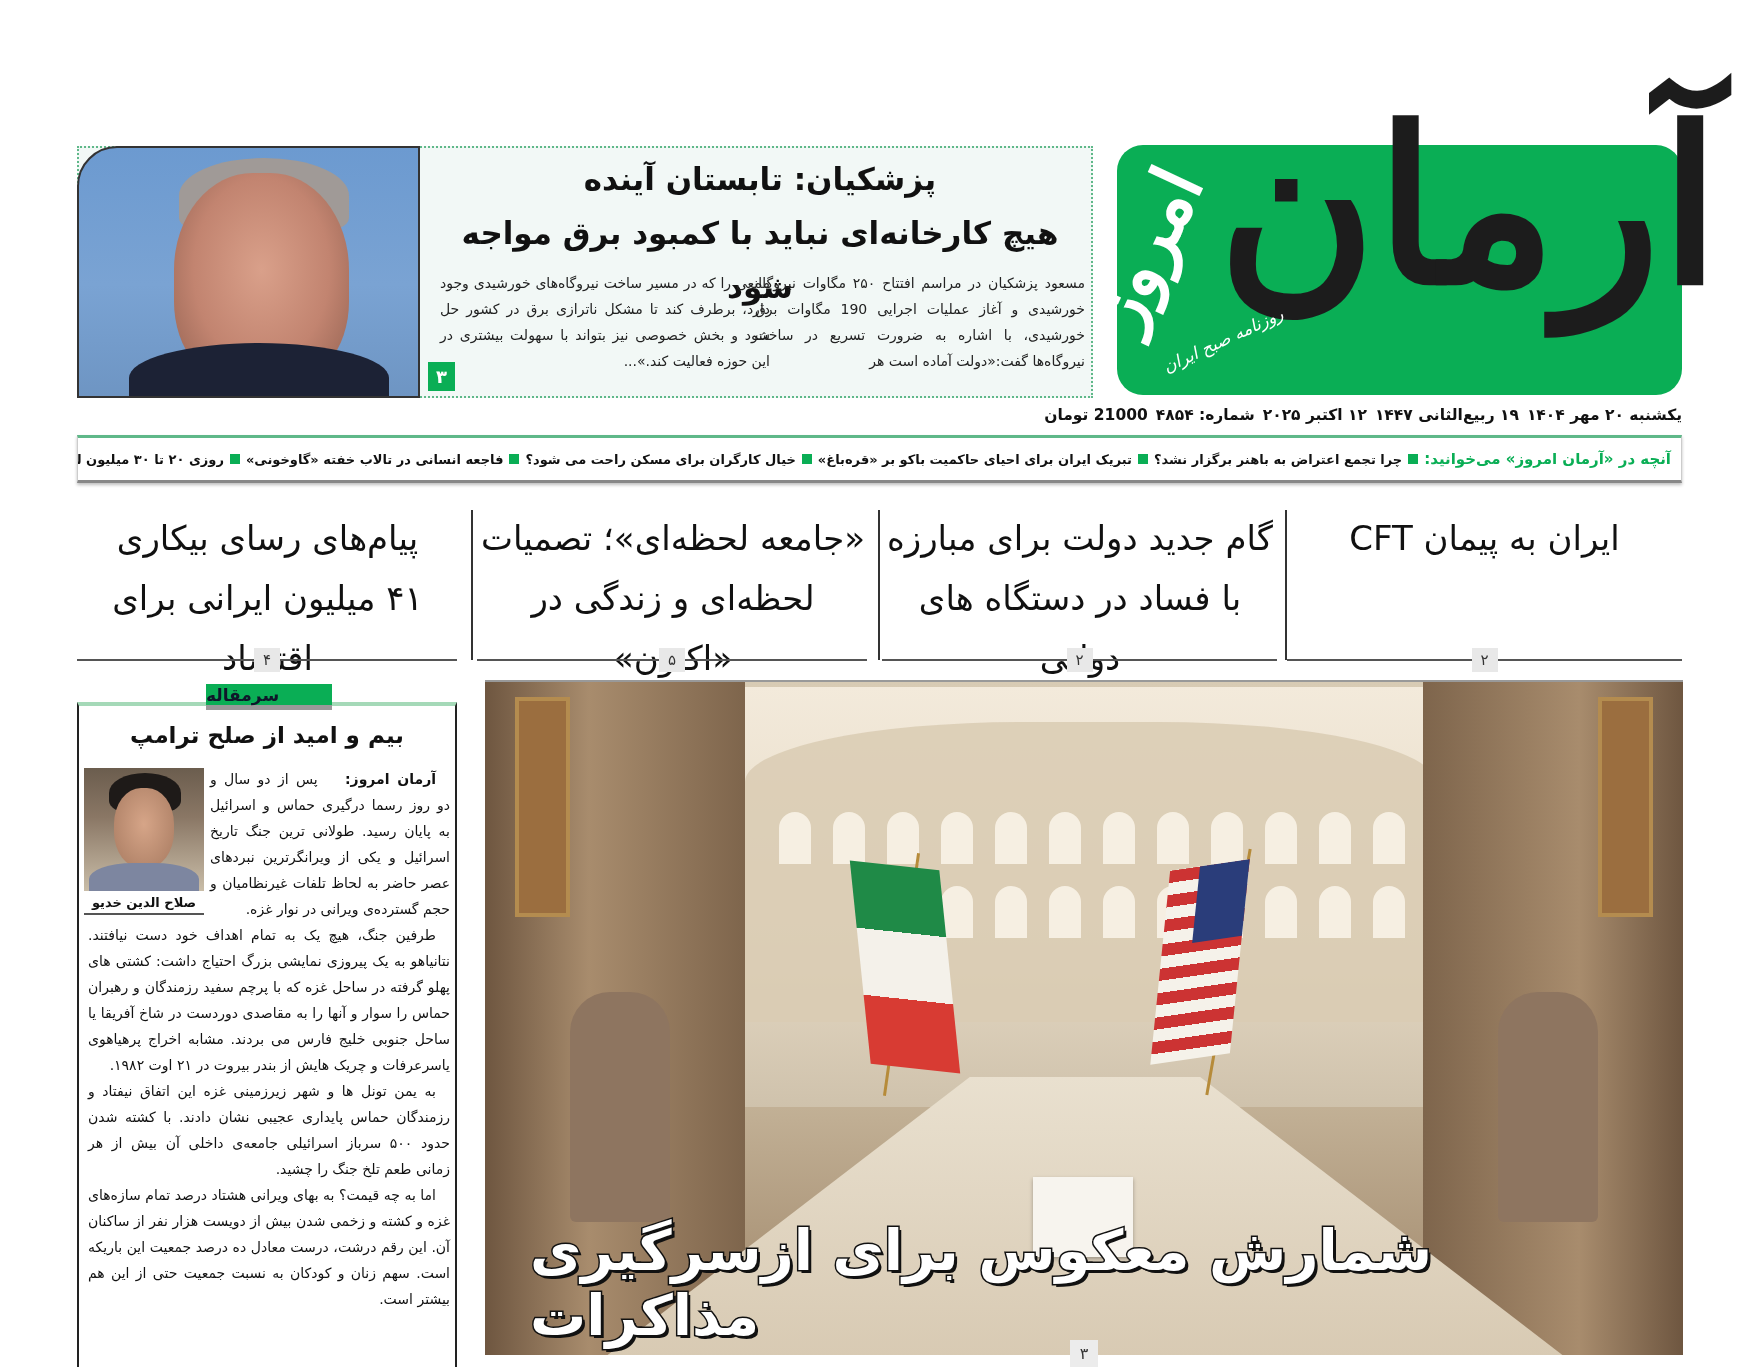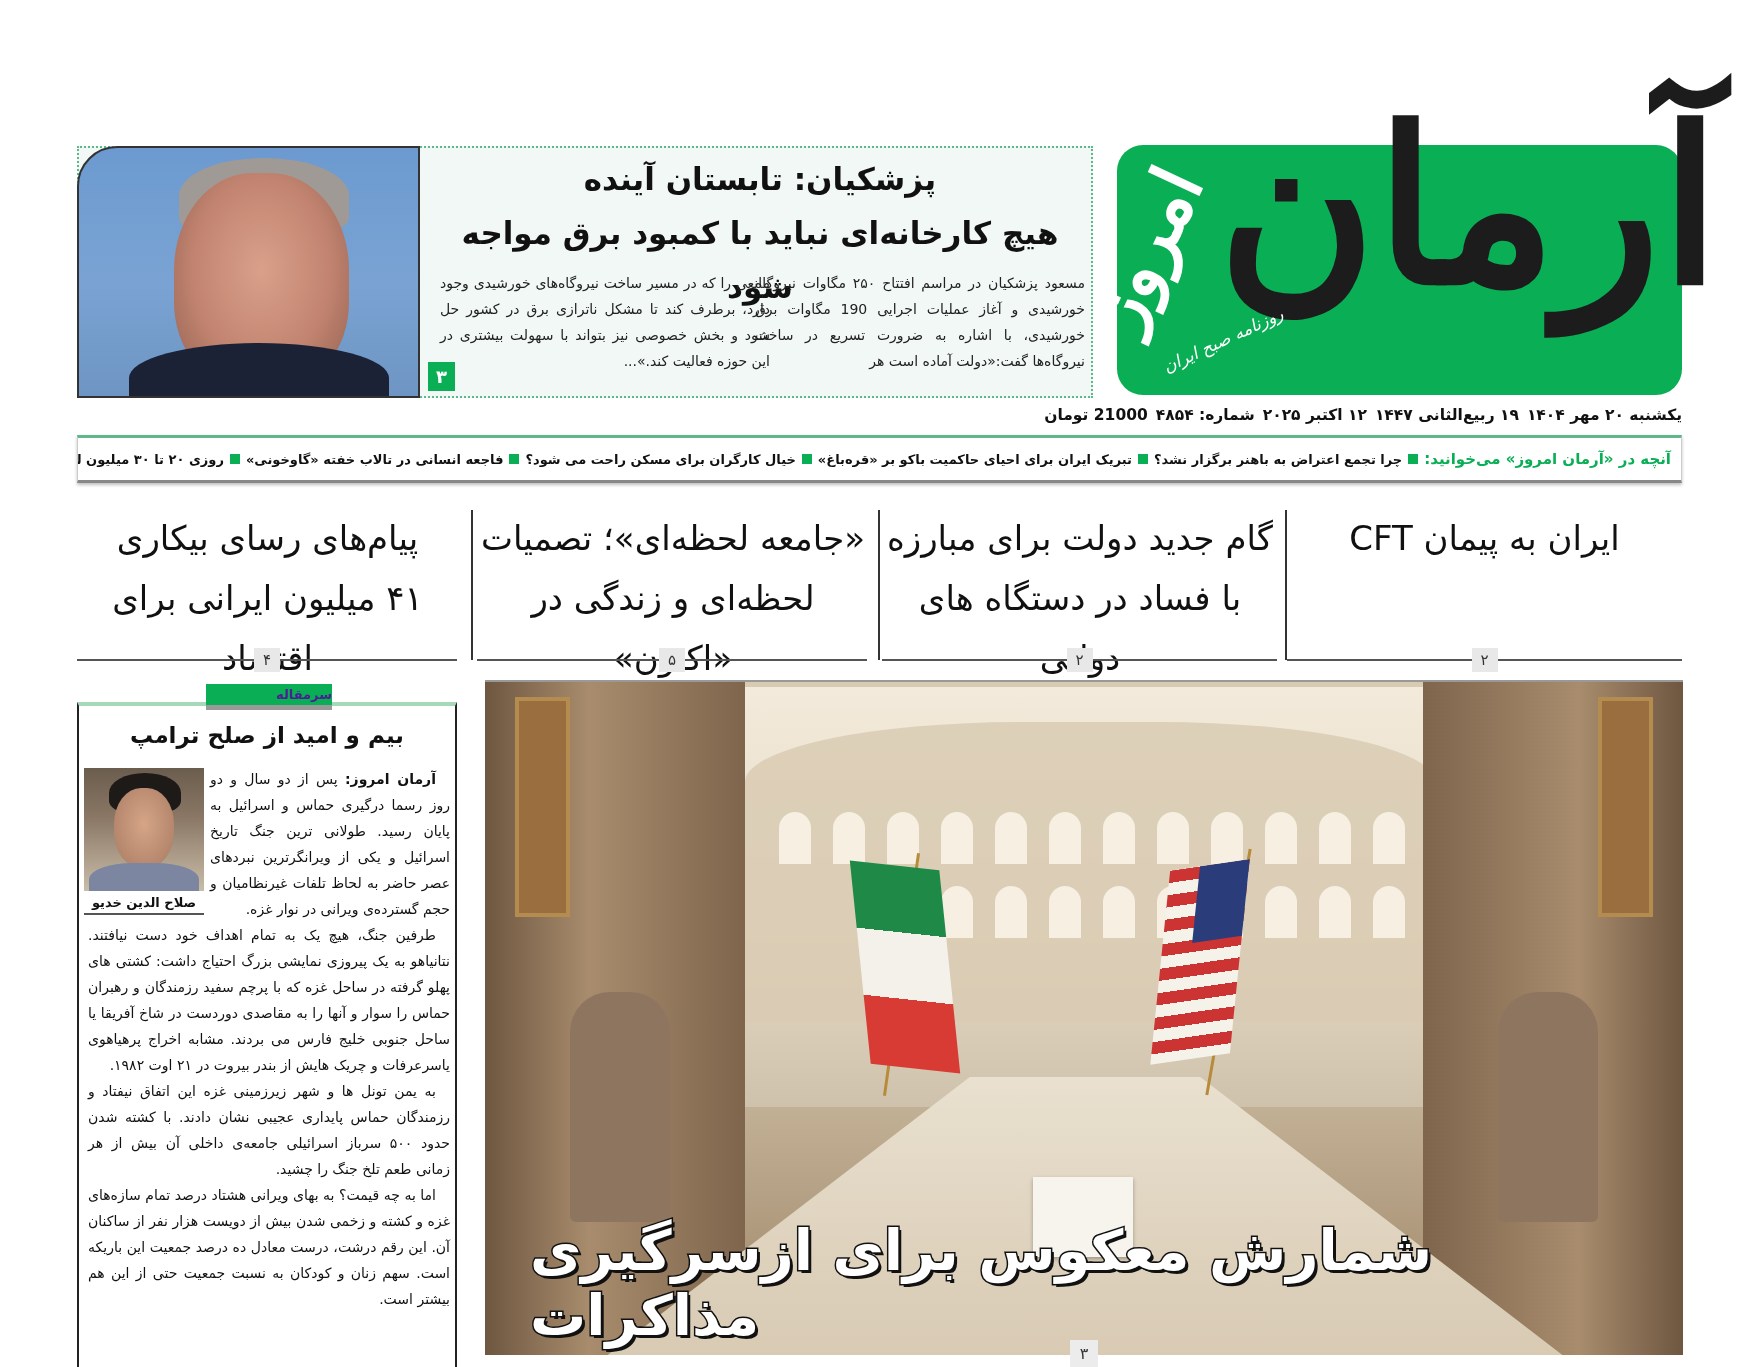--- a/index.html
+++ b/index.html
@@ -105,22 +105,22 @@
   }
 
   
   .editorial {
     position: absolute; left: 77px; top: 702px; width: 380px; height: 665px;
     border-left: 2px solid #222; border-right: 2px solid #222;
     border-top: 4px solid #a5d9b8;
   }
   .editorial-label {
     position: absolute; left: 206px; top: 684px; width: 126px; height: 26px;
-    background: #0aae55; color: #4c1d95; font-weight: bold; font-size: 13px;
-    text-align: right; line-height: 22px; border-bottom: 5px solid #999;
+    background: #0aae55; color: #0f172a; font-weight: bold; font-size: 17px;
+    text-align: left; line-height: 22px; border-bottom: 5px solid #999;
   }
   .editorial-title {
     position: absolute; left: 80px; top: 722px; width: 374px;
     text-align: center; font-weight: bold; font-size: 23px;
   }
   .author-photo {
     position: absolute; left: 84px; top: 768px; width: 120px; height: 123px;
     background: linear-gradient(180deg, #6b5d4e 0%, #8a7765 40%, #c9bda8 100%);
     overflow: hidden;
   }
@@ -143,21 +143,21 @@
   }
   .editorial-body-top {
     position: absolute; left: 210px; top: 766px; width: 240px;
     font-size: 14px; line-height: 26px; text-align: justify;
   }
   .editorial-body {
     position: absolute; left: 88px; top: 922px; width: 362px;
     font-size: 14px; line-height: 26px; text-align: justify;
   }
   .editorial-body p, .editorial-body-top p { text-indent: 14px; }
-  .editorial-body-top b { font-weight: bold; }
+  .editorial-body-top b { font-weight: bold; margin-left: 20px; }
 
   
   .main-image {
     position: absolute; left: 485px; top: 680px; width: 1198px; height: 675px;
     overflow: hidden; border-top: 2px solid #999;
     background: linear-gradient(180deg, #d8cbb4 0%, #cfc0a6 50%, #9d8467 100%);
   }
   .mi-window {
     position: absolute; left: 190px; top: 5px; width: 820px; height: 420px;
     background: linear-gradient(180deg, #f3eadb 0%, #e5d9c4 60%, #cfc2ac 100%);

